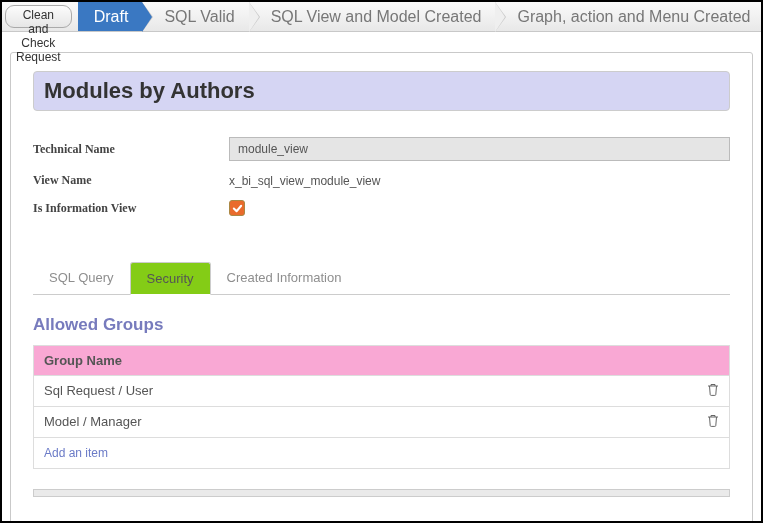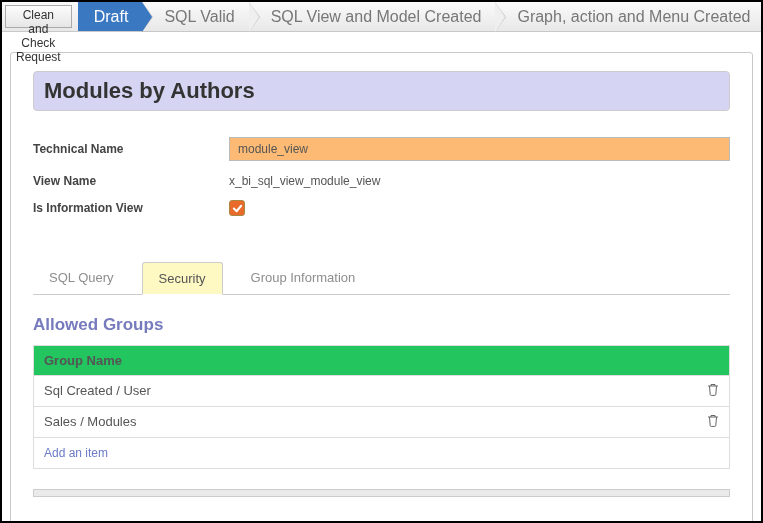--- a/index.html
+++ b/index.html
@@ -1,45 +1,45 @@
 <!DOCTYPE html>
 <html><head>
 <meta charset="utf-8">
 <style>
 * { box-sizing: border-box; margin: 0; padding: 0; }
 body { font-family: Arial, Helvetica, sans-serif; font-size: 13px; background: #fff; color: #4c4c4c; width: 763px; height: 523px; overflow: hidden; border: 2px solid #000; }
 .topbar { height: 30px; background: linear-gradient(#fafafa, #e8e8e8); border-bottom: 1px solid #c8c8c8; display: flex; align-items: stretch; }
-.clean-btn { margin: 3px 6px 3px 3px; padding: 2px 10px; background: linear-gradient(#fcfcfc,#e6e6e6); border: 1px solid #aaa; border-radius: 0; color: #333; font-size: 12px; cursor: pointer; }
+.clean-btn { margin: 3px 6px 3px 3px; padding: 2px 10px; background: linear-gradient(#fcfcfc,#e6e6e6); border: 1px solid #aaa; border-radius: 9px; color: #333; font-size: 12px; cursor: pointer; }
 .steps { display: flex; align-items: stretch; flex: 1; }
 .step { position: relative; display: flex; align-items: center; padding: 0 14px 0 22px; color: #777; font-size: 16px; white-space: nowrap; }
 .step.first { padding-left: 16px; }
 .step.active { background: #3a78c2; color: #fff; }
 .step::after { content: ""; position: absolute; right: -10px; top: 0; width: 0; height: 0; border-top: 15px solid transparent; border-bottom: 15px solid transparent; border-left: 10px solid transparent; z-index: 2; }
 .step::before { content: ""; position: absolute; right: -11px; top: 0; width: 0; height: 0; border-top: 15px solid transparent; border-bottom: 15px solid transparent; border-left: 11px solid #c8c8c8; z-index: 1; }
 .step.active::after { border-left-color: #3a78c2; }
 .step:not(.active)::after { border-left-color: #efefef; }
 .step.last::after, .step.last::before { display: none; }
 .card { margin: 20px 8px 0; border: 1px solid #c9c9c9; border-radius: 3px; padding: 18px 22px 40px; background: #fff; }
 .title { background: #d5d5f3; padding: 6px 10px; font-size: 22px; font-weight: bold; color: #333; border: 1px solid #ccc; border-radius: 4px; }
 .form { margin-top: 26px; }
 .row { display: flex; align-items: center; margin-bottom: 12px; }
-.label { width: 170px; font-weight: bold; color: #444; font-size: 12px; }
+.label { width: 170px; font-weight: bold; color: #444; font-size: 12px; font-family: Liberation Serif, serif; }
 .value-cell { flex: 1; }
-.tech-input { width: 100%; border: 1px solid #bbb; background: #fdba74; padding: 4px 8px; color: #555; height: 24px; font-size: 12px; }
+.tech-input { width: 100%; border: 1px solid #bbb; background: #e5e5e5; padding: 4px 8px; color: #555; height: 24px; font-size: 12px; }
 .view-name { color: #555; font-size: 12px; }
 .check { width: 16px; height: 16px; border: 1px solid #a84; background: #e96b2c; border-radius: 3px; display: inline-flex; align-items: center; justify-content: center; }
 .check svg { width: 11px; height: 11px; display: block; }
 .form-wrap { position: relative; padding-left: 0; }
 .form-wrap .row .value-cell { padding-left: 26px; }
-.tabs { margin-top: 44px; border-bottom: 1px solid #ccc; display: flex; gap: 12px; }
+.tabs { margin-top: 44px; border-bottom: 1px solid #ccc; display: flex; }
 .tab { padding: 8px 16px; color: #8e8e8e; font-size: 13px; cursor: pointer; position: relative; top: 1px; }
-.tab.active { border: 1px solid #ccc; border-bottom: 1px solid #fff; border-radius: 3px 3px 0 0; background: #fef9c3; color: #555; }
+.tab.active { border: 1px solid #ccc; border-bottom: 1px solid #fff; border-radius: 3px 3px 0 0; background: #84cc16; color: #555; }
 .section-title { margin-top: 20px; color: #777bbd; font-size: 17px; font-weight: bold; }
 .table { margin-top: 10px; border: 1px solid #ddd; }
-.thead { background: #22c55e; padding: 7px 10px; font-weight: bold; color: #555; border-bottom: 1px solid #ddd; display: flex; }
+.thead { background: #f9a8d4; padding: 7px 10px; font-weight: bold; color: #555; border-bottom: 1px solid #ddd; display: flex; }
 .thead .col-name { flex: 1; }
 .trow { display: flex; align-items: center; padding: 7px 10px; border-bottom: 1px solid #ddd; }
 .tcell-name { flex: 1; color: #555; }
 .del { width: 24px; text-align: right; color: #666; cursor: pointer; }
 .add-item { padding: 8px 10px; color: #6b7bc7; cursor: pointer; font-size: 12px; }
 .footer-bar { margin-top: 20px; height: 8px; background: #eaeaea; border: 1px solid #ccc; }
 </style>
 </head>
 <body>
 
@@ -85,39 +85,39 @@
               </svg>
           </span>
         </div>
       </div>
     </div>
   </div>
 
   <div class="tabs">
     <div class="tab">SQL Query</div>
     <div class="tab active">Security</div>
-    <div class="tab">Group Information</div>
+    <div class="tab">Created Information</div>
   </div>
 
   <div class="section-title">Allowed Groups</div>
 
   <div class="table">
     <div class="thead">
       <div class="col-name">Group Name</div>
     </div>
     <div class="trow">
-      <div class="tcell-name">Sql Created / User</div>
+      <div class="tcell-name">Sql Request / User</div>
       <div class="del">
         <svg width="12" height="13" viewBox="0 0 12 13">
             <path d="M1 3h10M4 3V1.5h4V3M2.5 3l.7 8.5a1 1 0 001 .9h3.6a1 1 0 001-.9L9.5 3" stroke="#666" stroke-width="1" fill="none"></path>
           </svg>
       </div>
     </div>
     <div class="trow">
-      <div class="tcell-name">Sales / Modules</div>
+      <div class="tcell-name">Model / Manager</div>
       <div class="del">
         <svg width="12" height="13" viewBox="0 0 12 13">
             <path d="M1 3h10M4 3V1.5h4V3M2.5 3l.7 8.5a1 1 0 001 .9h3.6a1 1 0 001-.9L9.5 3" stroke="#666" stroke-width="1" fill="none"></path>
           </svg>
       </div>
     </div>
     <div class="add-item">Add an item</div>
   </div>
 
   <div class="footer-bar"></div>

